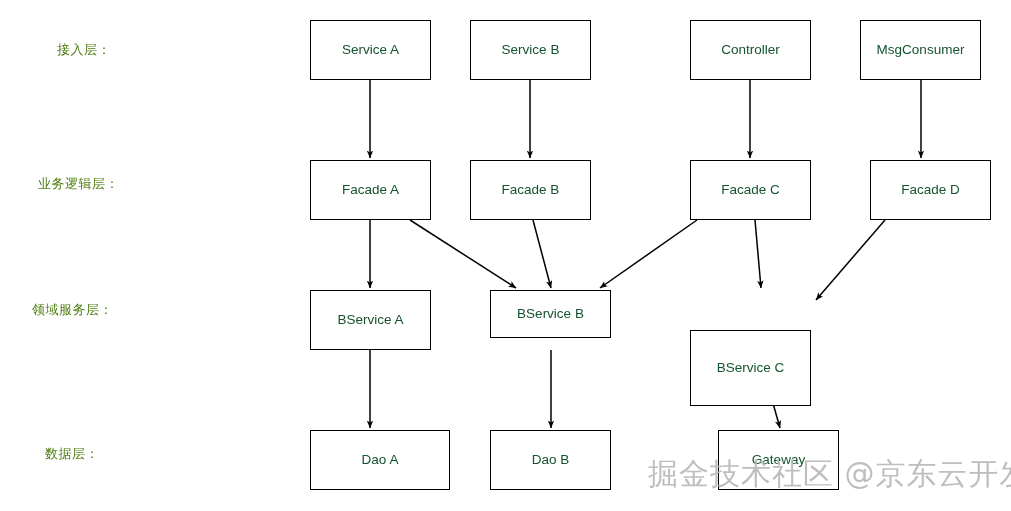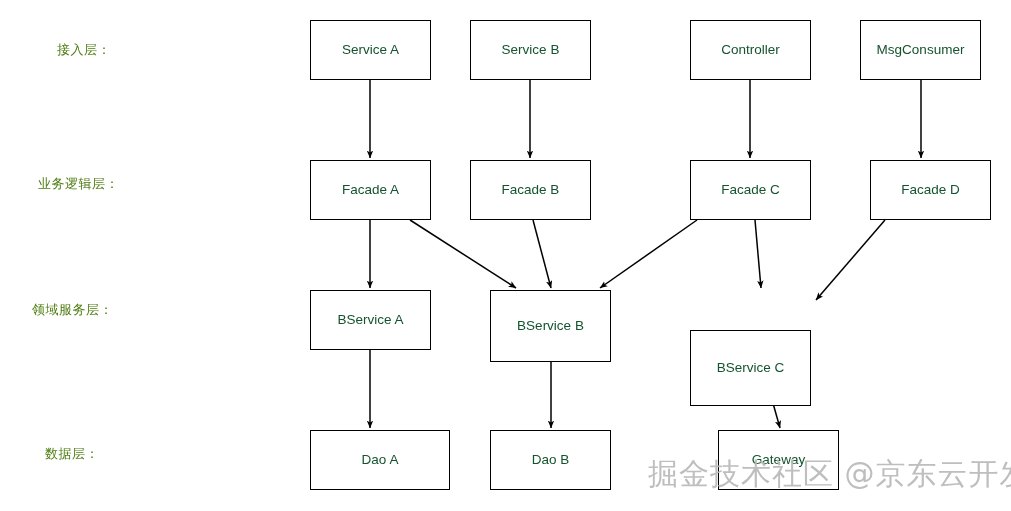--- a/index.html
+++ b/index.html
@@ -120,21 +120,21 @@
       </div>
       <div class="node" style="left: 690px; top: 160px; width: 121px; height: 60px;">
         <span class="node-label">Facade C</span>
       </div>
       <div class="node" style="left: 870px; top: 160px; width: 121px; height: 60px;">
         <span class="node-label">Facade D</span>
       </div>
       <div class="node" style="left: 310px; top: 290px; width: 121px; height: 60px;">
         <span class="node-label">BService A</span>
       </div>
-      <div class="node" style="left: 490px; top: 290px; width: 121px; height: 72px;">
+      <div class="node" style="left: 490px; top: 290px; width: 121px; height: 48px;">
         <span class="node-label">BService B</span>
       </div>
       <div class="node" style="left: 690px; top: 290px; width: 121px; height: 76px; margin-top: 40px;">
         <span class="node-label">BService C</span>
       </div>
       <div class="node" style="left: 310px; top: 430px; width: 140px; height: 60px;">
         <span class="node-label">Dao A</span>
       </div>
       <div class="node" style="left: 490px; top: 430px; width: 121px; height: 60px;">
         <span class="node-label">Dao B</span>

